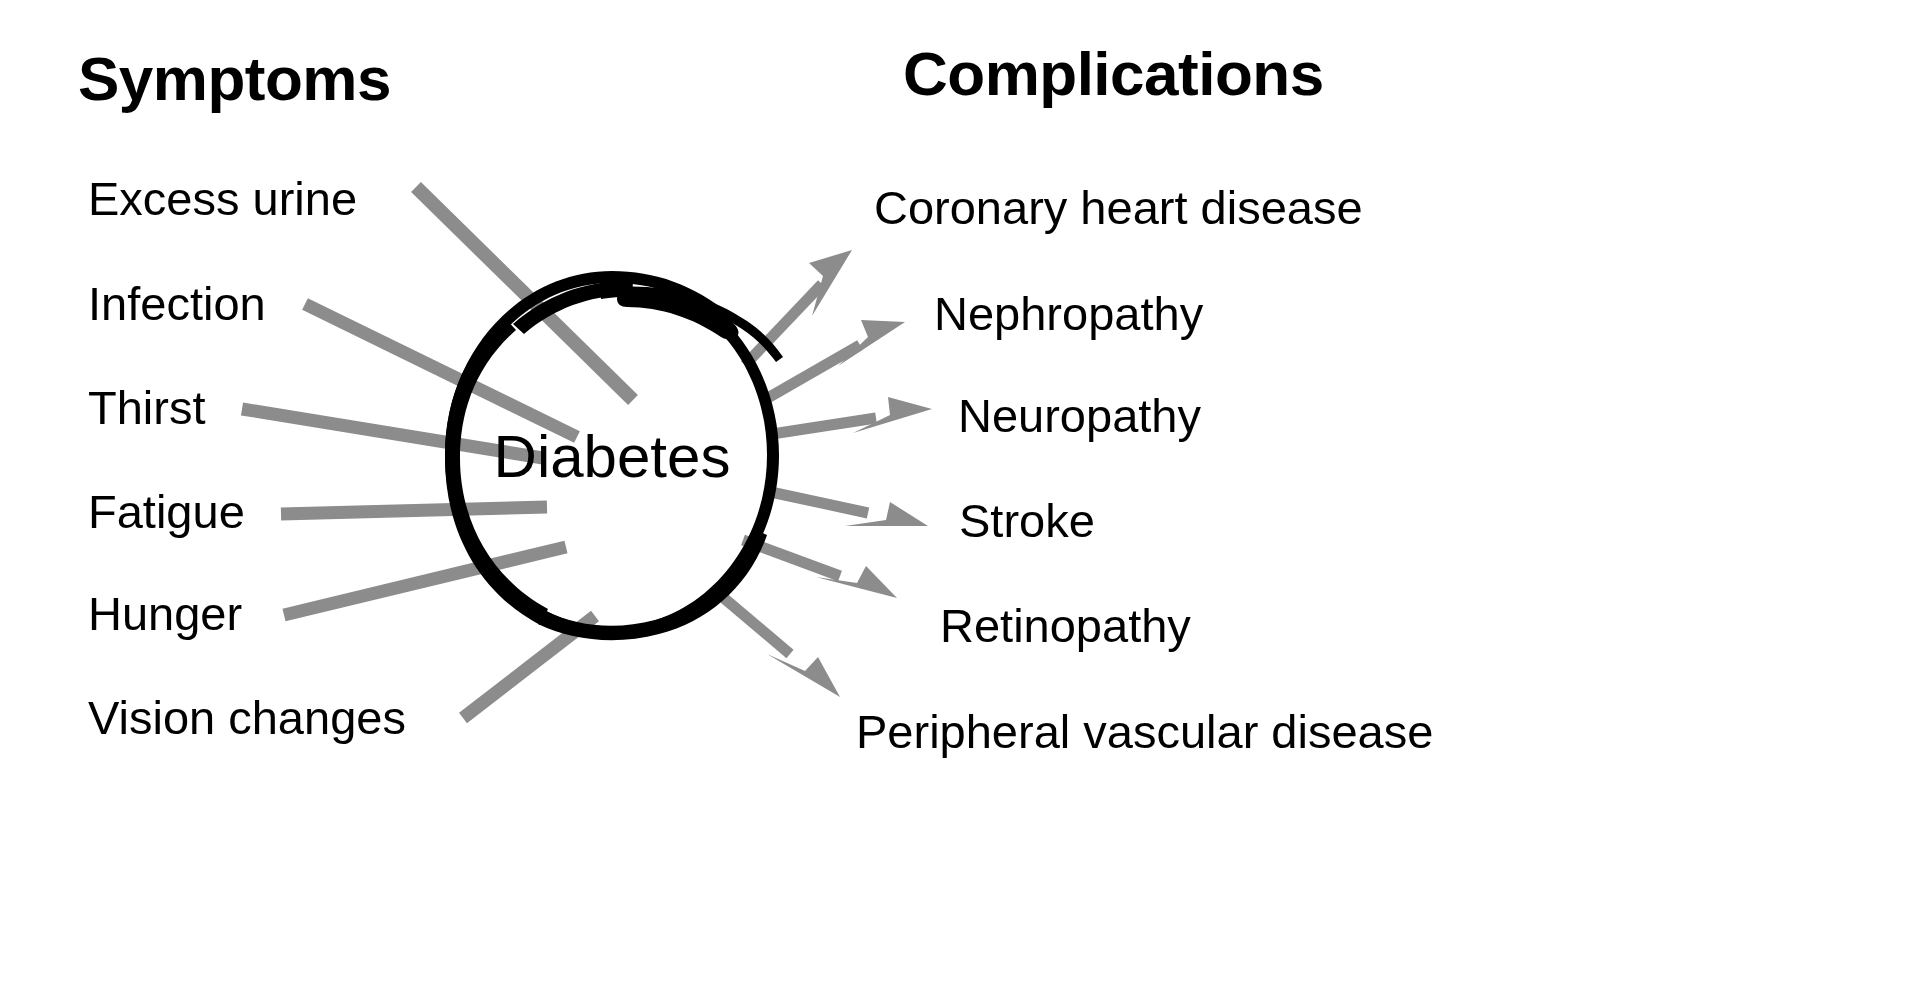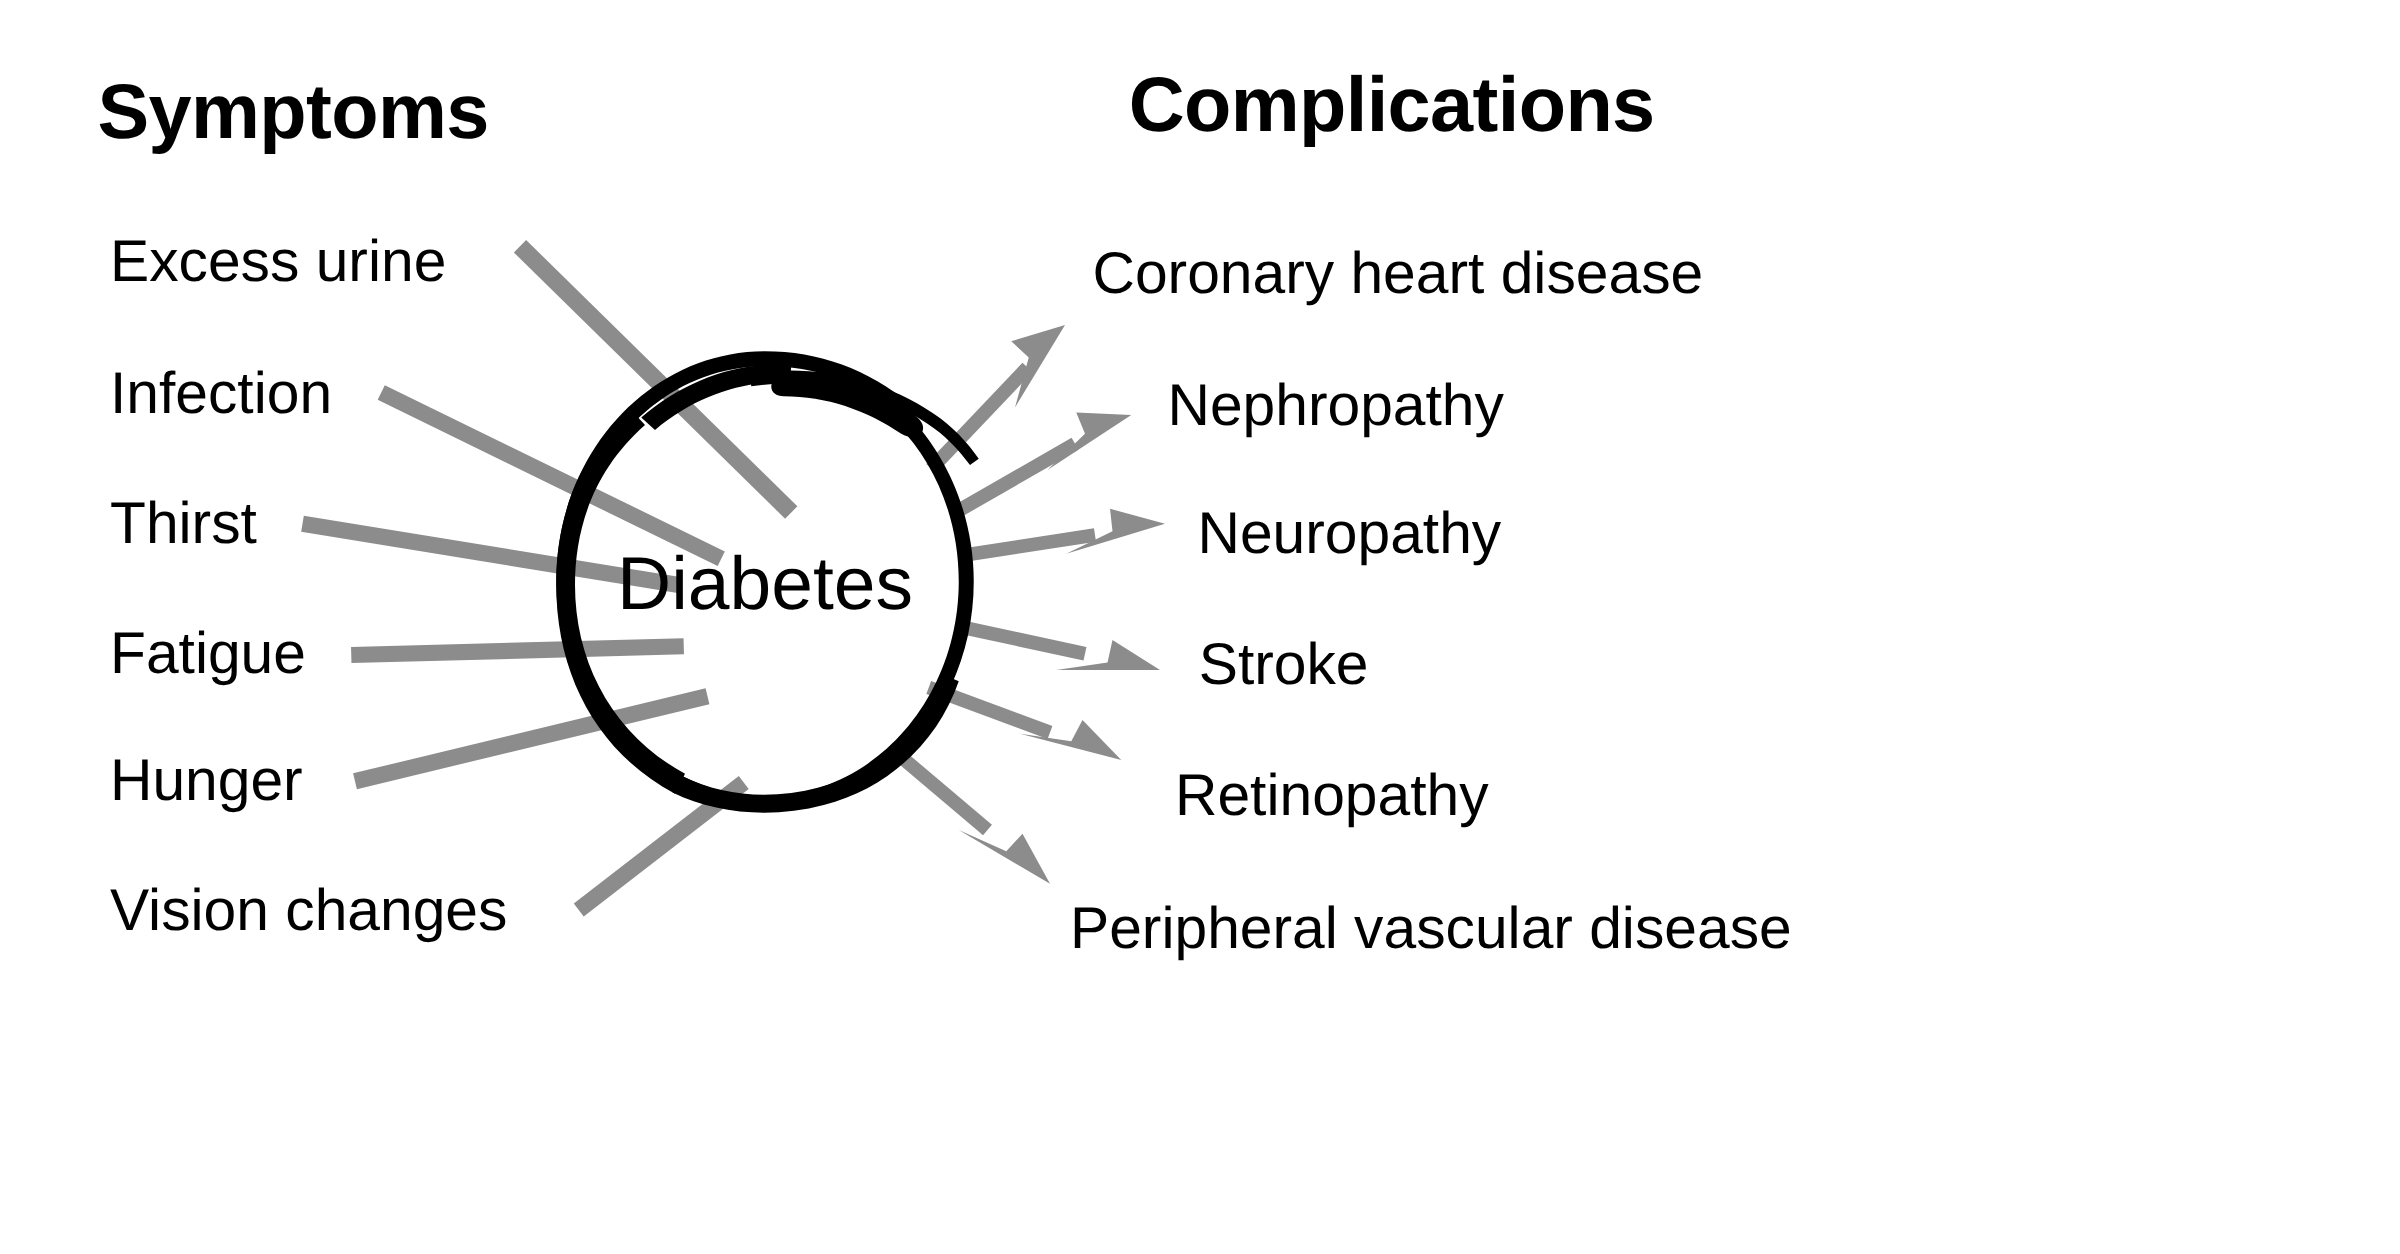--- a/index.html
+++ b/index.html
@@ -12,21 +12,20 @@
     width: 1920px;
     height: 1003px;
     overflow: hidden;
     font-family: "Liberation Sans", sans-serif;
   }
   #diagram-root {
     position: relative;
     width: 1920px;
     height: 827px;
     background: #ffffff;
-    margin-top: 10px;
   }
   svg#diagram-canvas {
     position: absolute;
     top: 0;
     left: 0;
     width: 1920px;
     height: 1003px;
     display: block;
   }
   text {

